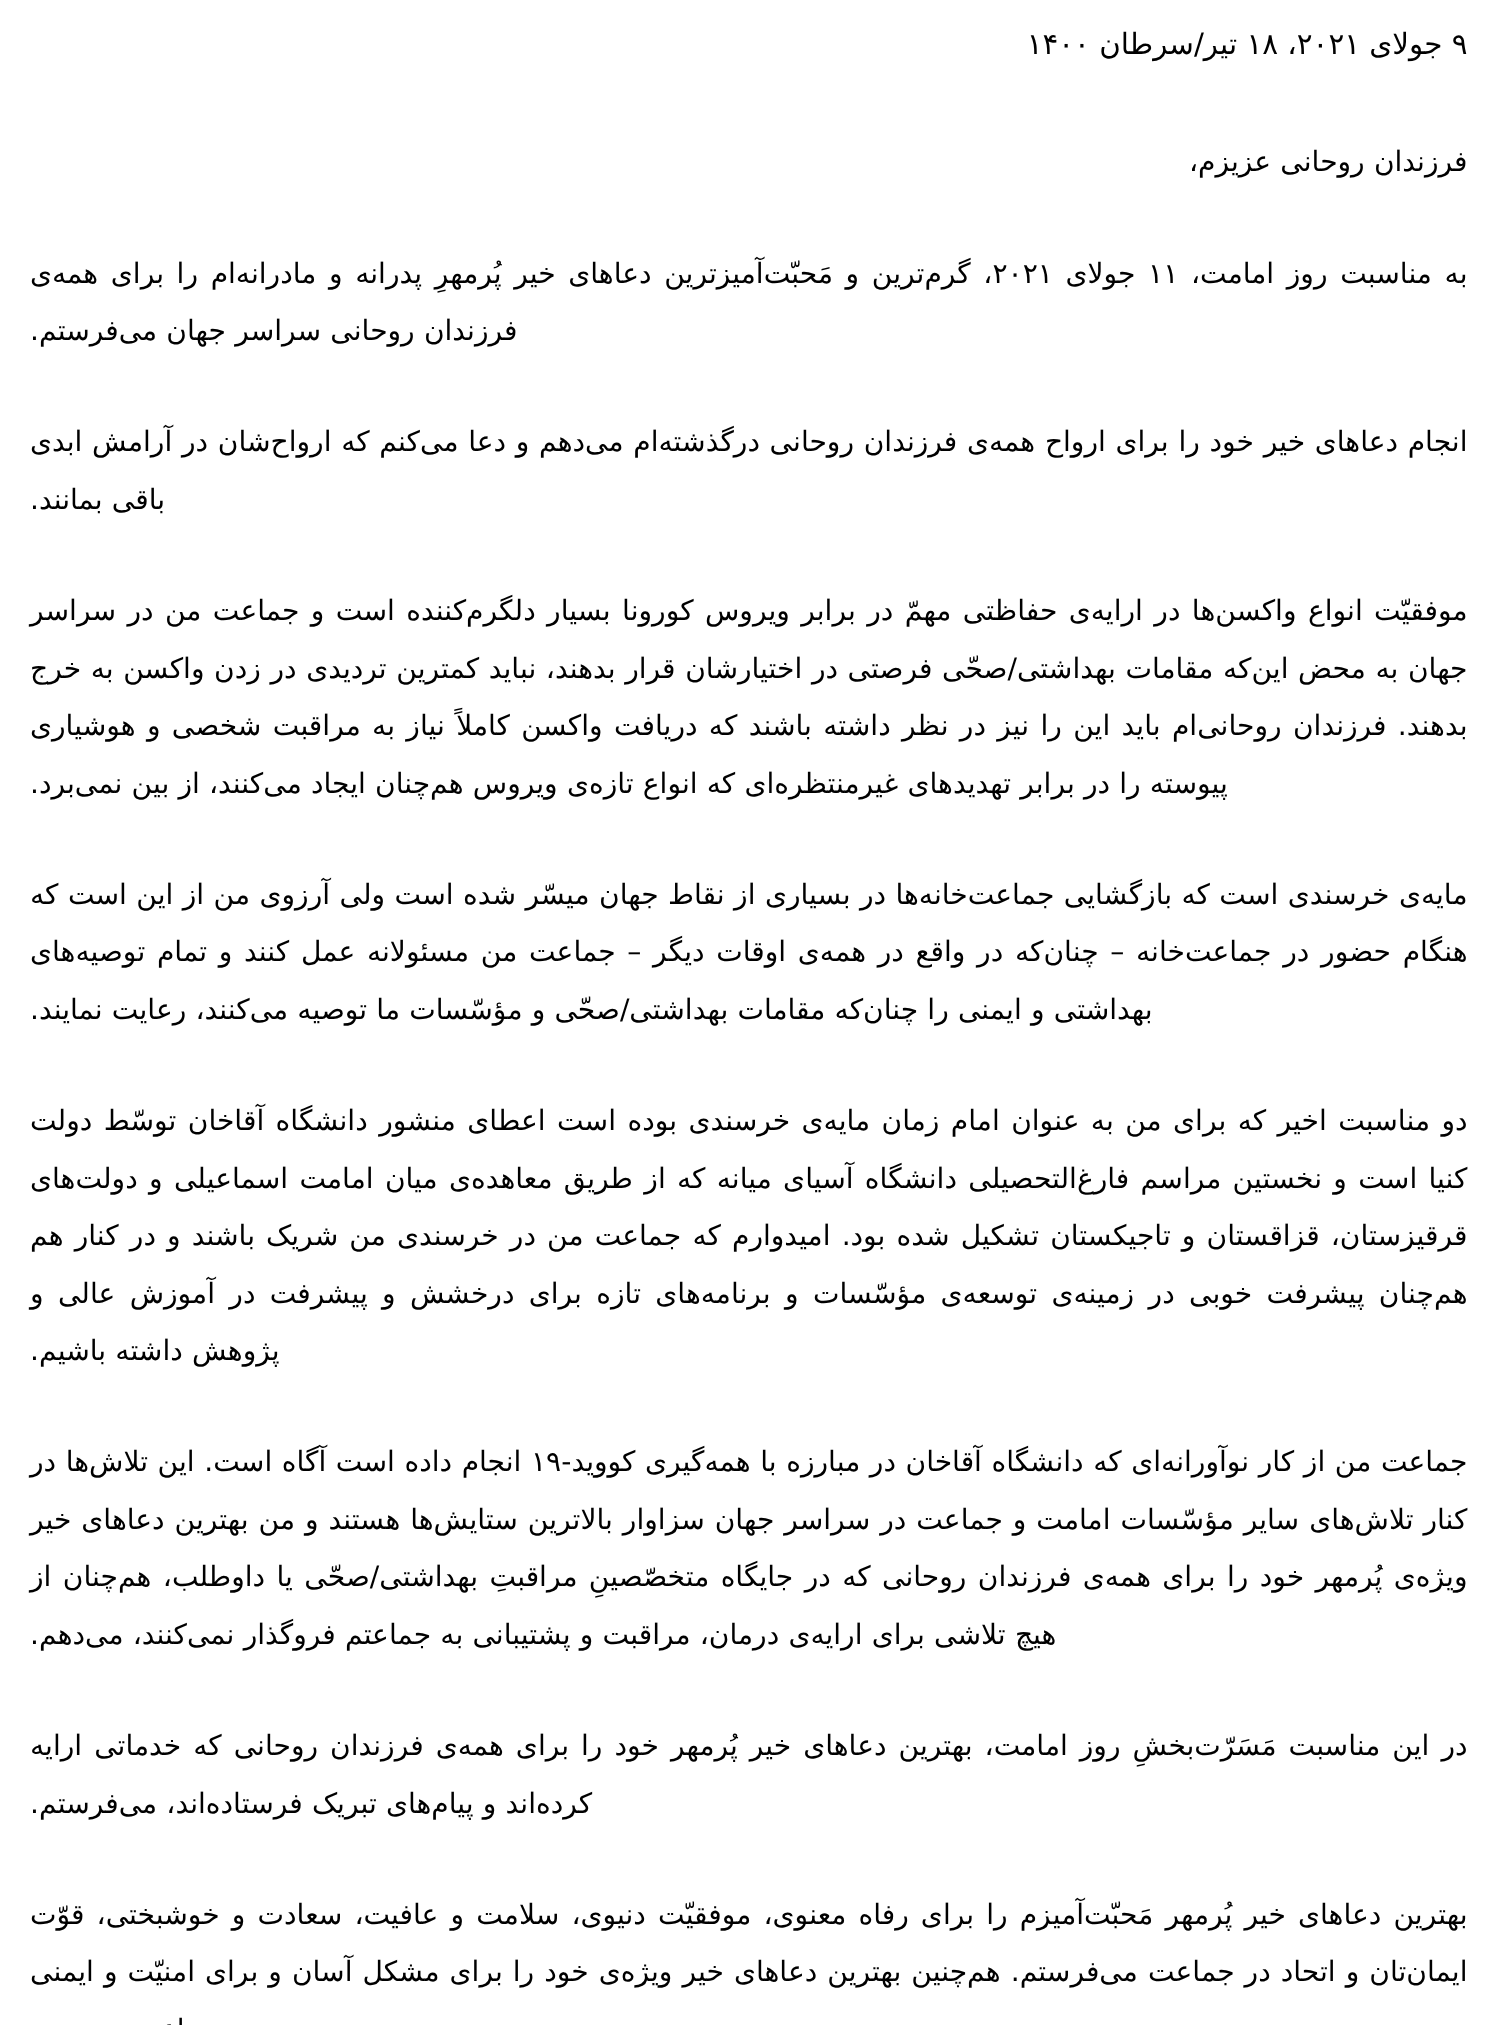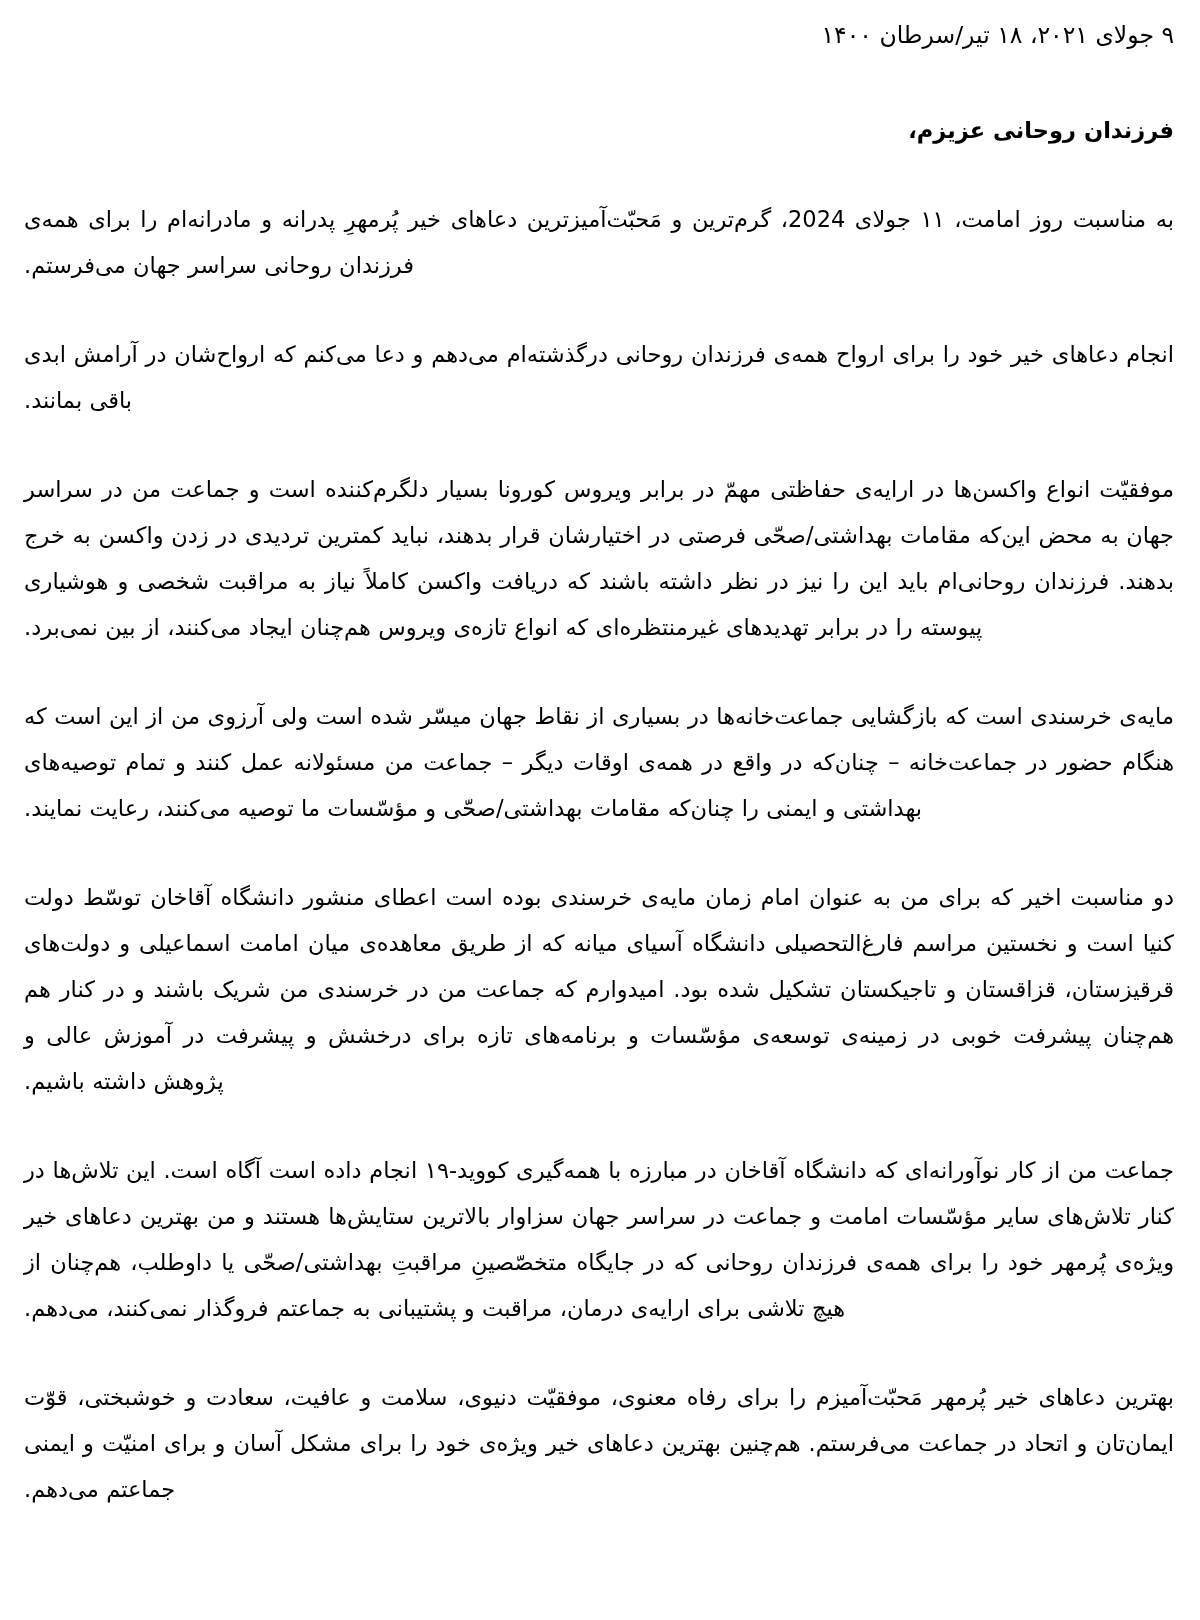--- a/index.html
+++ b/index.html
@@ -46,43 +46,43 @@
   }
   p.shifted {
     text-align: right;
     text-align-last: right;
     padding-right: 0;
     margin-right: 0;
     
     width: 76%;
     margin-left: auto;
     margin-right: 0;
-    font-weight: bold;
   }
 </style>
 </head>
 <body>
 
 <div class="page">
 
   <div class="date-line">۹ جولای ۲۰۲۱، ۱۸ تیر/سرطان ۱۴۰۰</div>
 
   <div class="letter-body">
 
     <p class="para shifted">فرزندان روحانی عزیزم،</p>
 
-    <p class="para">به مناسبت روز امامت، ۱۱ جولای 2024، گرم‌ترین و مَحبّت‌آمیزترین دعاهای خیر پُرمهرِ پدرانه و مادرانه‌ام را برای همه‌ی فرزندان روحانی سراسر جهان می‌فرستم.</p>
+    <p class="para">به مناسبت روز امامت، ۱۱ جولای ۲۰۲۱، گرم‌ترین و مَحبّت‌آمیزترین دعاهای خیر پُرمهرِ پدرانه و مادرانه‌ام را برای همه‌ی فرزندان روحانی سراسر جهان می‌فرستم.</p>
 
     <p class="para">انجام دعاهای خیر خود را برای ارواح همه‌ی فرزندان روحانی درگذشته‌ام می‌دهم و دعا می‌کنم که ارواح‌شان در آرامش ابدی باقی بمانند.</p>
 
     <p class="para">موفقیّت انواع واکسن‌ها در ارایه‌ی حفاظتی مهمّ در برابر ویروس کورونا بسیار دلگرم‌کننده است و جماعت من در سراسر جهان به محض این‌که مقامات بهداشتی/صحّی فرصتی در اختیارشان قرار بدهند، نباید کمترین تردیدی در زدن واکسن به خرج بدهند. فرزندان روحانی‌ام باید این را نیز در نظر داشته باشند که دریافت واکسن کاملاً نیاز به مراقبت شخصی و هوشیاری پیوسته را در برابر تهدیدهای غیرمنتظره‌ای که انواع تازه‌ی ویروس هم‌چنان ایجاد می‌کنند، از بین نمی‌برد.</p>
 
     <p class="para">مایه‌ی خرسندی است که بازگشایی جماعت‌خانه‌ها در بسیاری از نقاط جهان میسّر شده است ولی آرزوی من از این است که هنگام حضور در جماعت‌خانه – چنان‌که در واقع در همه‌ی اوقات دیگر – جماعت من مسئولانه عمل کنند و تمام توصیه‌های بهداشتی و ایمنی را چنان‌که مقامات بهداشتی/صحّی و مؤسّسات ما توصیه می‌کنند، رعایت نمایند.</p>
 
     <p class="para">دو مناسبت اخیر که برای من به عنوان امام زمان مایه‌ی خرسندی بوده است اعطای منشور دانشگاه آقاخان توسّط دولت کنیا است و نخستین مراسم فارغ‌التحصیلی دانشگاه آسیای میانه که از طریق معاهده‌ی میان امامت اسماعیلی و دولت‌های قرقیزستان، قزاقستان و تاجیکستان تشکیل شده بود. امیدوارم که جماعت من در خرسندی من شریک باشند و در کنار هم هم‌چنان پیشرفت خوبی در زمینه‌ی توسعه‌ی مؤسّسات و برنامه‌های تازه برای درخشش و پیشرفت در آموزش عالی و پژوهش داشته باشیم.</p>
 
     <p class="para">جماعت من از کار نوآورانه‌ای که دانشگاه آقاخان در مبارزه با همه‌گیری کووید-۱۹ انجام داده است آگاه است. این تلاش‌ها در کنار تلاش‌های سایر مؤسّسات امامت و جماعت در سراسر جهان سزاوار بالاترین ستایش‌ها هستند و من بهترین دعاهای خیر ویژه‌ی پُرمهر خود را برای همه‌ی فرزندان روحانی که در جایگاه متخصّصینِ مراقبتِ بهداشتی/صحّی یا داوطلب، هم‌چنان از هیچ تلاشی برای ارایه‌ی درمان، مراقبت و پشتیبانی به جماعتم فروگذار نمی‌کنند، می‌دهم.</p>
 
+    <p class="para">در این مناسبت مَسَرّت‌بخشِ روز امامت، بهترین دعاهای خیر پُرمهر خود را برای همه‌ی فرزندان روحانی که خدماتی ارایه کرده‌اند و پیام‌های تبریک فرستاده‌اند، می‌فرستم.</p>
 
     <p class="para">بهترین دعاهای خیر پُرمهر مَحبّت‌آمیزم را برای رفاه معنوی، موفقیّت دنیوی، سلامت و عافیت، سعادت و خوشبختی، قوّت ایمان‌تان و اتحاد در جماعت می‌فرستم. هم‌چنین بهترین دعاهای خیر ویژه‌ی خود را برای مشکل آسان و برای امنیّت و ایمنی جماعتم می‌دهم.</p>
 
   </div>
 </div>
 
 </body></html>

